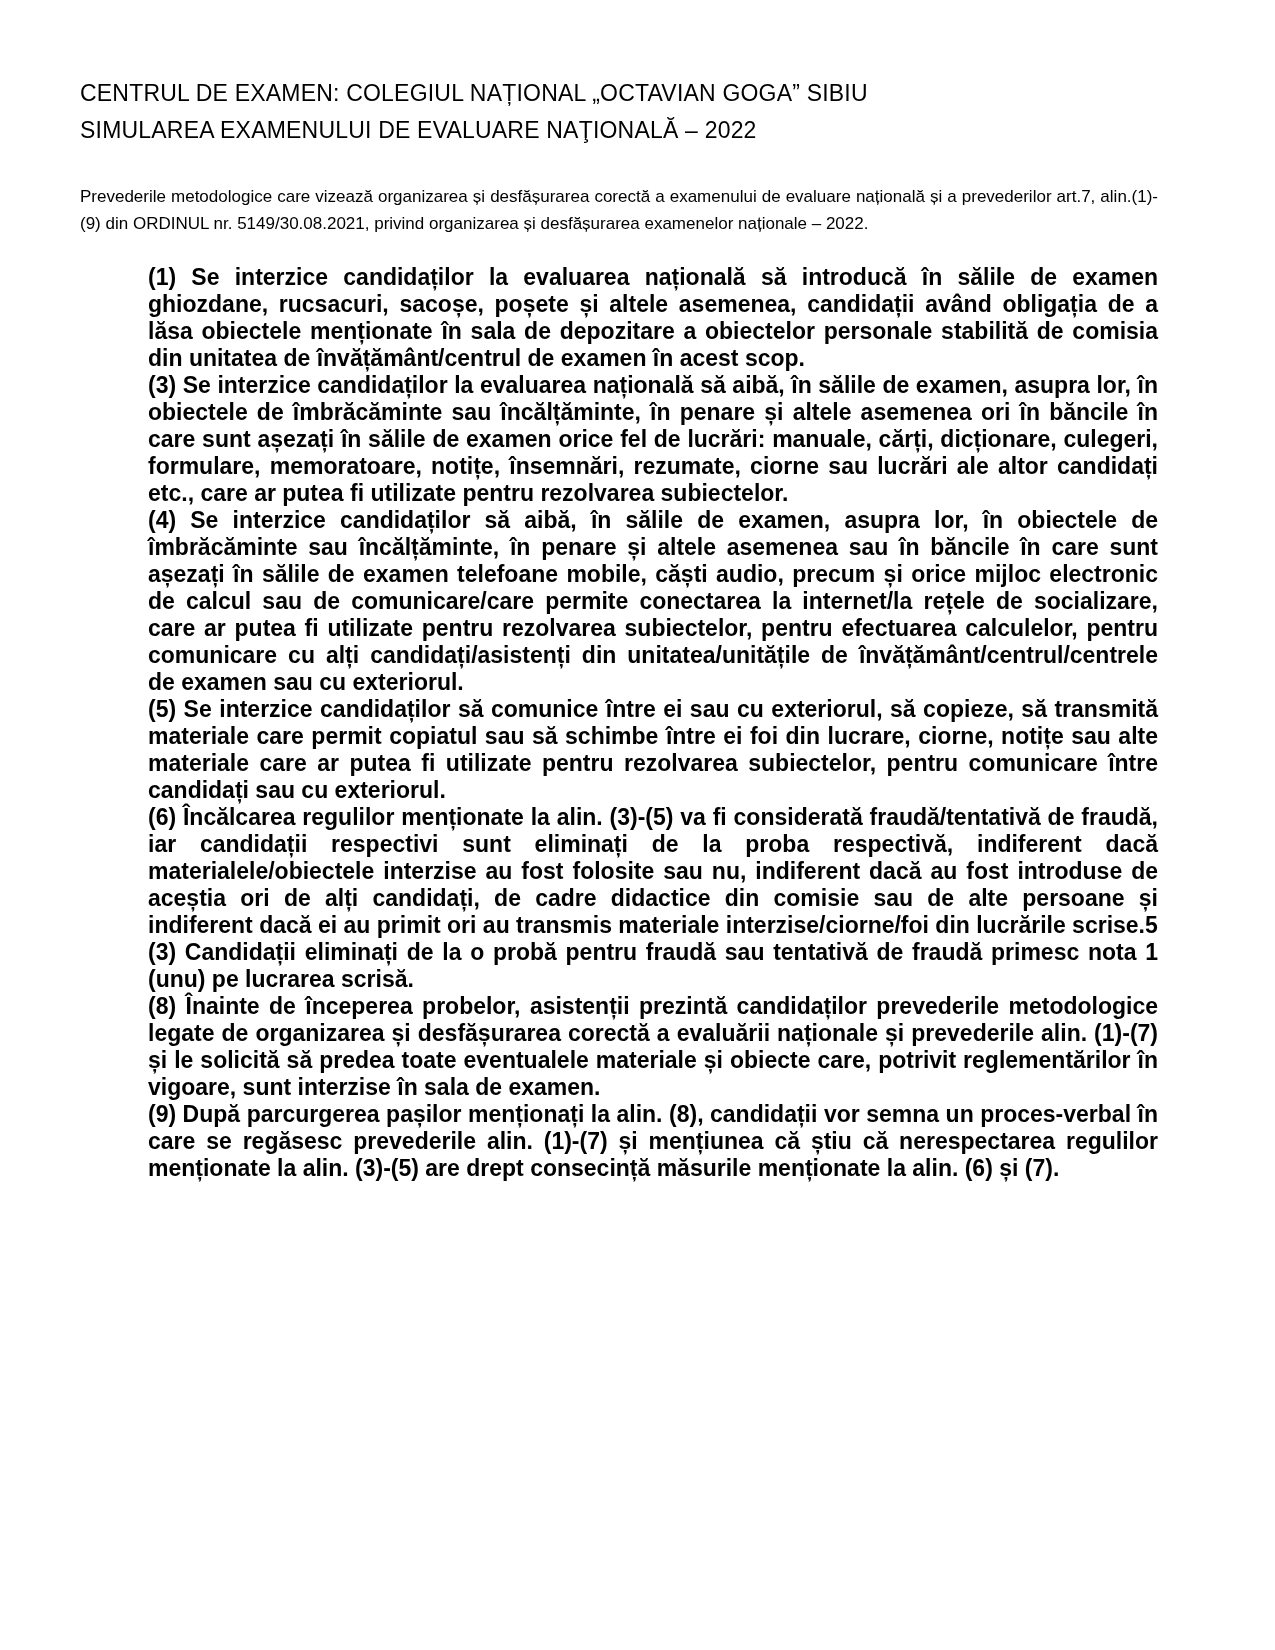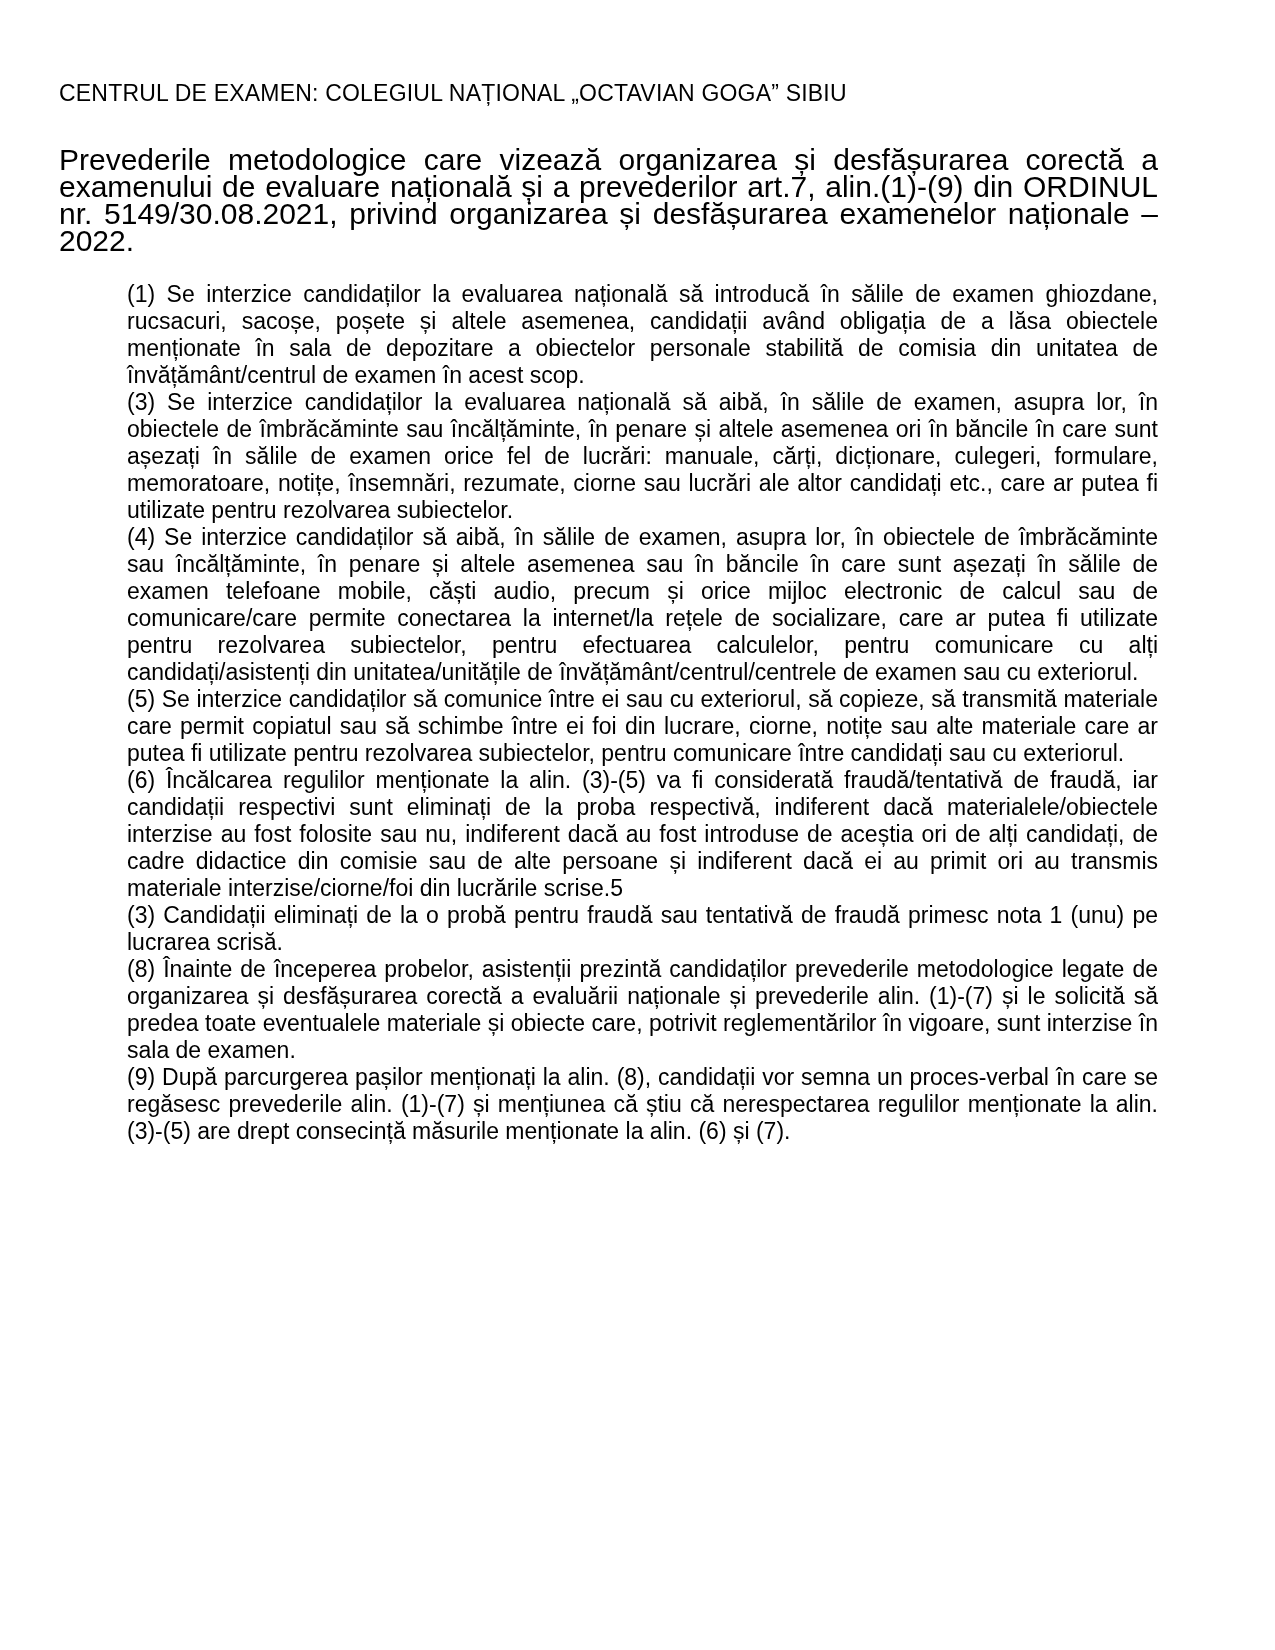--- a/index.html
+++ b/index.html
@@ -9,59 +9,61 @@
     background: #ffffff;
   }
   .page {
     position: relative;
     width: 1275px;
     height: 1650px;
     margin: 0 auto;
     background: #ffffff;
     color: #000000;
     box-sizing: border-box;
-    padding: 75px 117px 0 59px;
+    padding: 75px 117px 0 80px;
     font-family: "Liberation Sans", "DejaVu Sans", sans-serif;
     overflow: hidden;
   }
   .doc-header {
     margin: 0;
   }
   .doc-header .hline {
     font-size: 23px;
     line-height: 37px;
     font-weight: 400;
     letter-spacing: 0.2px;
     white-space: nowrap;
   }
   .intro {
     margin: 34px 0 0 0;
-    font-size: 30px;
+    font-size: 17px;
     line-height: 27px;
     text-align: justify;
     text-justify: inter-word;
   }
   .clauses {
     margin: 27px 0 0 68px;
   }
   .clauses p {
     margin: 0;
     font-size: 23px;
     line-height: 27px;
     text-align: justify;
     text-justify: inter-word;
+    font-weight: bold;
   }
 </style>
 </head>
 <body>
 
 <div class="page">
 
   <div class="doc-header">
     <div class="hline">CENTRUL DE EXAMEN: COLEGIUL NAȚIONAL „OCTAVIAN GOGA” SIBIU</div>
+    <div class="hline">SIMULAREA EXAMENULUI DE EVALUARE NAŢIONALĂ – 2022</div>
   </div>
 
   <p class="intro">Prevederile metodologice care vizează organizarea și desfășurarea corectă a examenului de evaluare națională și a prevederilor art.7, alin.(1)-(9) din ORDINUL nr. 5149/30.08.2021, privind organizarea și desfășurarea examenelor naționale – 2022.</p>
 
   <div class="clauses">
     <p>(1) Se interzice candidaților la evaluarea națională să introducă în sălile de examen ghiozdane, rucsacuri, sacoșe, poșete și altele asemenea, candidații având obligația de a lăsa obiectele menționate în sala de depozitare a obiectelor personale stabilită de comisia din unitatea de învățământ/centrul de examen în acest scop.</p>
     <p>(3) Se interzice candidaților la evaluarea națională să aibă, în sălile de examen, asupra lor, în obiectele de îmbrăcăminte sau încălțăminte, în penare și altele asemenea ori în băncile în care sunt așezați în sălile de examen orice fel de lucrări: manuale, cărți, dicționare, culegeri, formulare, memoratoare, notițe, însemnări, rezumate, ciorne sau lucrări ale altor candidați etc., care ar putea fi utilizate pentru rezolvarea subiectelor.</p>
     <p>(4) Se interzice candidaților să aibă, în sălile de examen, asupra lor, în obiectele de îmbrăcăminte sau încălțăminte, în penare și altele asemenea sau în băncile în care sunt așezați în sălile de examen telefoane mobile, căști audio, precum și orice mijloc electronic de calcul sau de comunicare/care permite conectarea la internet/la rețele de socializare, care ar putea fi utilizate pentru rezolvarea subiectelor, pentru efectuarea calculelor, pentru comunicare cu alți candidați/asistenți din unitatea/unitățile de învățământ/centrul/centrele de examen sau cu exteriorul.</p>
     <p>(5) Se interzice candidaților să comunice între ei sau cu exteriorul, să copieze, să transmită materiale care permit copiatul sau să schimbe între ei foi din lucrare, ciorne, notițe sau alte materiale care ar putea fi utilizate pentru rezolvarea subiectelor, pentru comunicare între candidați sau cu exteriorul.</p>
     <p>(6) Încălcarea regulilor menționate la alin. (3)-(5) va fi considerată fraudă/tentativă de fraudă, iar candidații respectivi sunt eliminați de la proba respectivă, indiferent dacă materialele/obiectele interzise au fost folosite sau nu, indiferent dacă au fost introduse de aceștia ori de alți candidați, de cadre didactice din comisie sau de alte persoane și indiferent dacă ei au primit ori au transmis materiale interzise/ciorne/foi din lucrările scrise.5</p>

